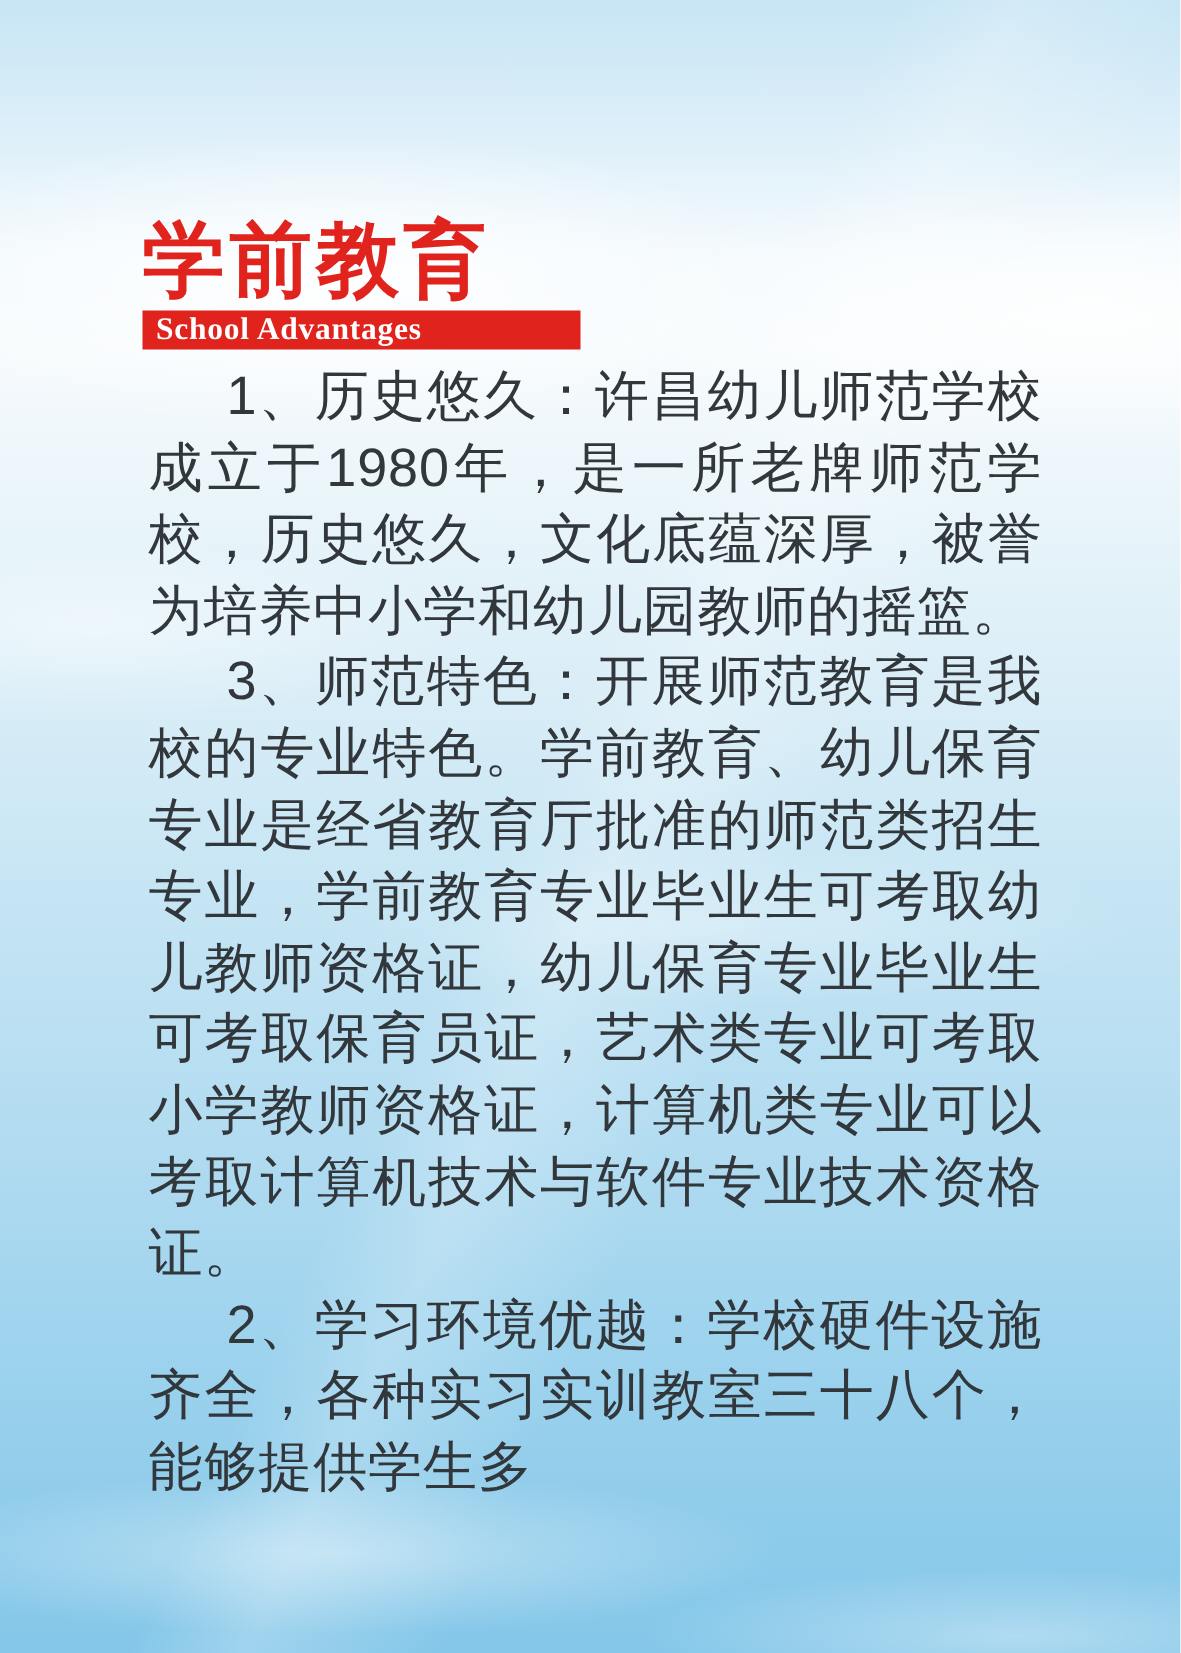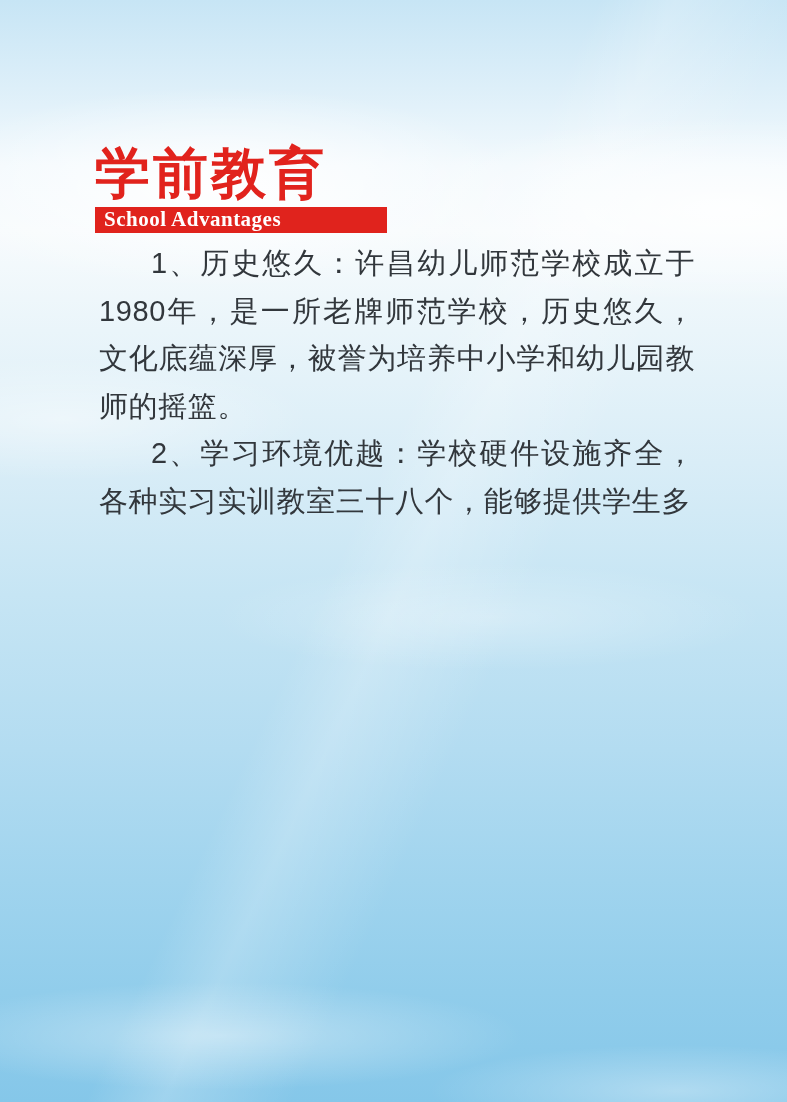--- a/index.html
+++ b/index.html
@@ -71,21 +71,21 @@
     letter-spacing: 0.5px;
     color: #ffffff;
     white-space: nowrap;
   }
   .article {
     position: absolute;
     left: 99px;
     top: 240px;
     width: 596px;
     color: #32373c;
-    font-size: 29px;
+    font-size: 36px;
     line-height: 47.6px;
     letter-spacing: 0.6px;
     text-align: justify;
     text-justify: inter-ideograph;
   }
   .article p {
     margin: 0;
     padding: 0;
     text-indent: 52px;
   }
@@ -98,15 +98,16 @@
 
   <header class="header">
     <h1 class="page-title">学前教育</h1>
     <div class="subtitle-banner">
       <span class="subtitle-text">School Advantages</span>
     </div>
   </header>
 
   <article class="article">
       <p>1、历史悠久：许昌幼儿师范学校成立于1980年，是一所老牌师范学校，历史悠久，文化底蕴深厚，被誉为培养中小学和幼儿园教师的摇篮。</p>
+      <p>3、师范特色：开展师范教育是我校的专业特色。学前教育、幼儿保育专业是经省教育厅批准的师范类招生专业，学前教育专业毕业生可考取幼儿教师资格证，幼儿保育专业毕业生可考取保育员证，艺术类专业可考取小学教师资格证，计算机类专业可以考取计算机技术与软件专业技术资格证。</p>
       <p>2、学习环境优越：学校硬件设施齐全，各种实习实训教室三十八个，能够提供学生多</p>
     </article>
 </div>
 
 </body></html>

